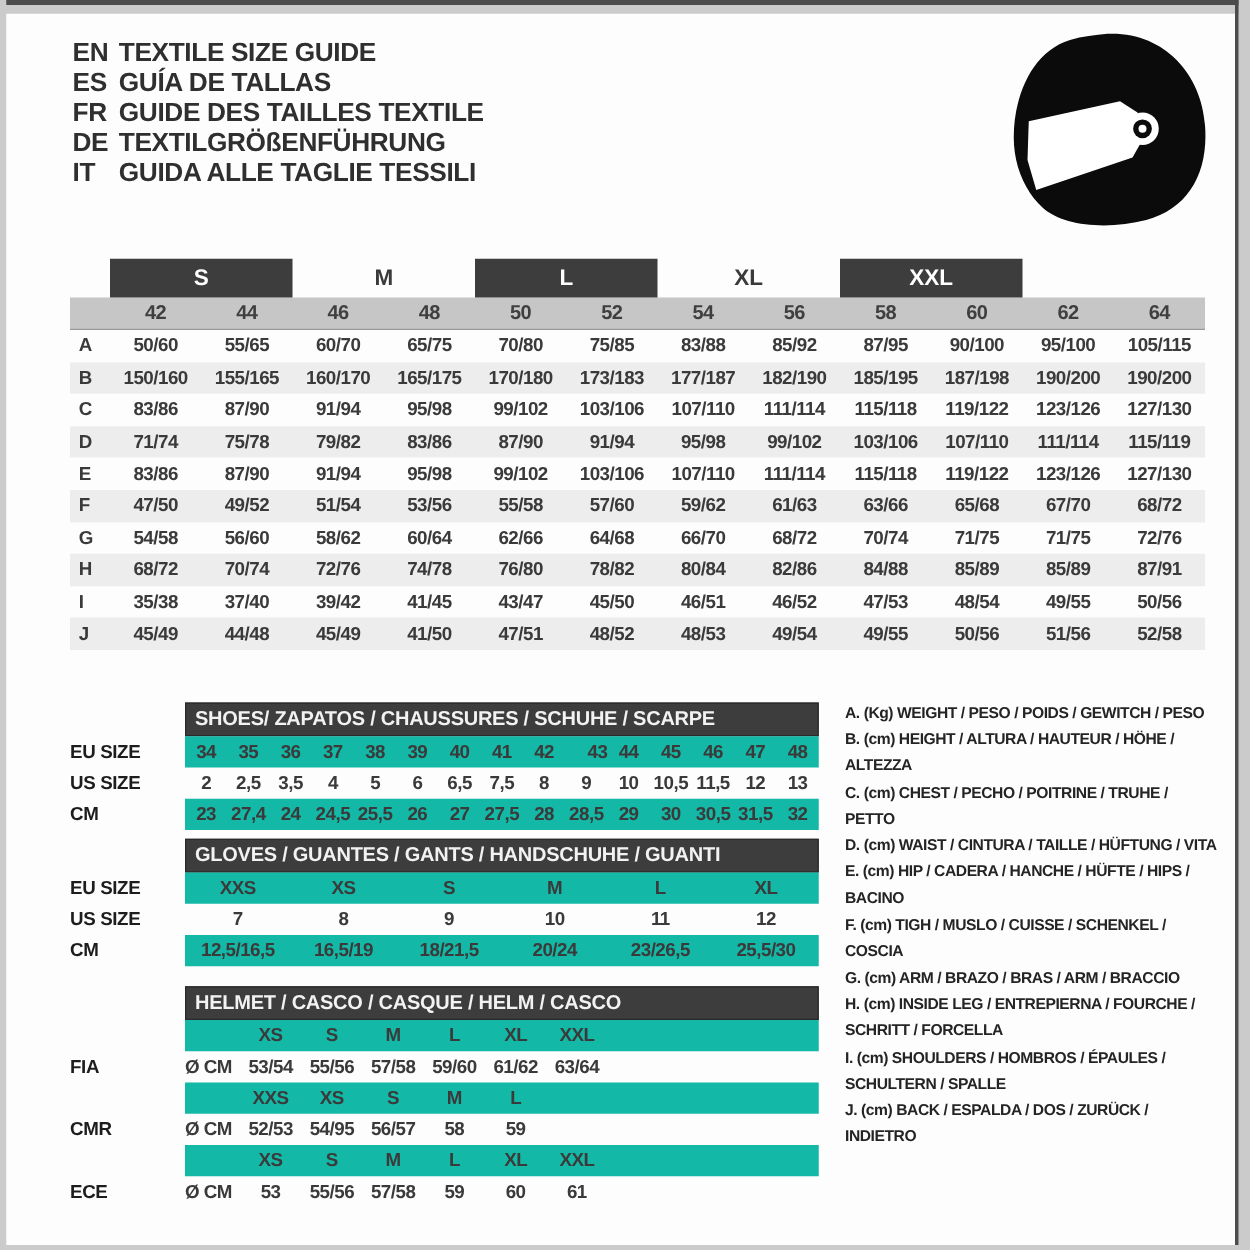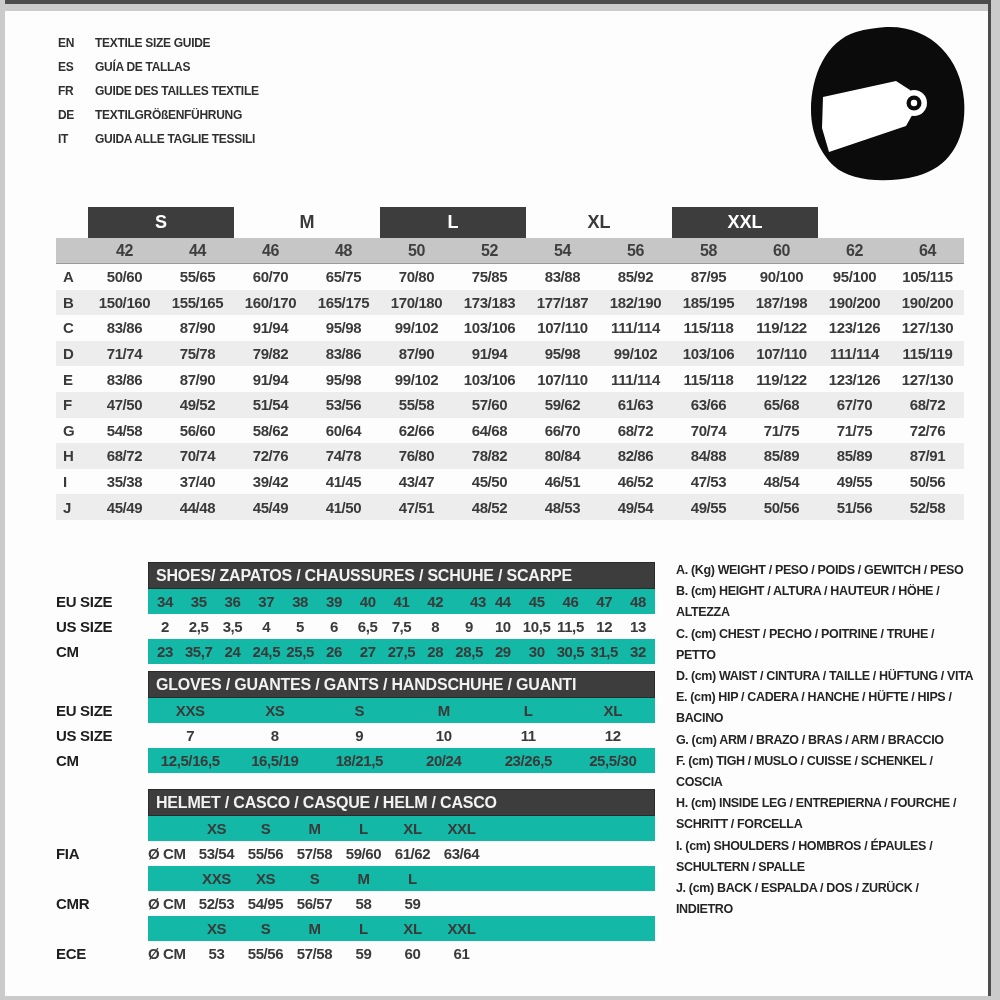--- a/index.html
+++ b/index.html
@@ -11,21 +11,21 @@
   
   .edge{position:absolute;}
   .edge-top-dark{left:0;top:0;width:1000px;height:4px;background:#4c4c4c;}
   .edge-top-light{left:0;top:4px;width:1000px;height:7px;background:#cbcbcb;}
   .edge-left{left:0;top:0;width:5px;height:1000px;background:#cbcbcb;}
   .edge-right-dark{left:988px;top:0;width:3px;height:1000px;background:#4c4c4c;}
   .edge-right-light{left:991px;top:0;width:9px;height:1000px;background:#cbcbcb;}
   .edge-bottom{left:0;top:996px;width:1000px;height:4px;background:#cbcbcb;}
 
   
-  .lang-block{position:absolute;left:58px;top:31px;font-size:12px;letter-spacing:-0.3px;color:#2f2f2f;}
+  .lang-block{position:absolute;left:58px;top:31px;font-size:21px;letter-spacing:-0.3px;color:#2f2f2f;}
   .lang-row{display:flex;line-height:24px;}
   .lang-code{width:37px;}
   .lang-title{white-space:nowrap;}
 
   
   .helmet-icon{position:absolute;left:798px;top:24px;}
 
   
   .main-table{position:absolute;left:56px;top:207px;width:908px;font-size:15px;letter-spacing:-0.4px;}
   .group-row{display:flex;height:31px;}
@@ -323,21 +323,21 @@
         <div class="sub-cell" style="width: 33.8px;">10,5</div>
         <div class="sub-cell" style="width: 33.8px;">11,5</div>
         <div class="sub-cell" style="width: 33.8px;">12</div>
         <div class="sub-cell" style="width: 33.8px;">13</div>
       </div>
     </div>
     <div class="sub-row">
       <div class="sub-label">CM</div>
       <div class="sub-strip gray">
         <div class="sub-cell" style="width: 33.8px;">23</div>
-        <div class="sub-cell" style="width: 33.8px;">35,7</div>
+        <div class="sub-cell" style="width: 33.8px;">27,4</div>
         <div class="sub-cell" style="width: 33.8px;">24</div>
         <div class="sub-cell" style="width: 33.8px; text-align: center;">24,5</div>
         <div class="sub-cell" style="width: 33.8px;">25,5</div>
         <div class="sub-cell" style="width: 33.8px;">26</div>
         <div class="sub-cell" style="width: 33.8px;">27</div>
         <div class="sub-cell" style="width: 33.8px;">27,5</div>
         <div class="sub-cell" style="width: 33.8px;">28</div>
         <div class="sub-cell" style="width: 33.8px;">28,5</div>
         <div class="sub-cell" style="width: 33.8px; text-align: center;">29</div>
         <div class="sub-cell" style="width: 33.8px;">30</div>
@@ -466,20 +466,20 @@
       </div>
     </div>
   </div>
 
 <div class="legend" id="legend">
     <div class="legend-item">A. (Kg) WEIGHT / PESO / POIDS / GEWITCH / PESO</div>
     <div class="legend-item">B. (cm) HEIGHT / ALTURA / HAUTEUR / HÖHE / ALTEZZA</div>
     <div class="legend-item">C. (cm) CHEST / PECHO / POITRINE / TRUHE / PETTO</div>
     <div class="legend-item">D. (cm) WAIST / CINTURA / TAILLE / HÜFTUNG / VITA</div>
     <div class="legend-item">E. (cm) HIP / CADERA / HANCHE / HÜFTE / HIPS / BACINO</div>
+    <div class="legend-item">F. (cm) TIGH / MUSLO / CUISSE / SCHENKEL / COSCIA</div>
     <div class="legend-item">G. (cm) ARM / BRAZO / BRAS / ARM / BRACCIO</div>
-    <div class="legend-item">F. (cm) TIGH / MUSLO / CUISSE / SCHENKEL / COSCIA</div>
     <div class="legend-item">H. (cm) INSIDE LEG / ENTREPIERNA / FOURCHE /
 SCHRITT / FORCELLA</div>
     <div class="legend-item">I. (cm) SHOULDERS / HOMBROS / ÉPAULES /
 SCHULTERN / SPALLE</div>
     <div class="legend-item">J. (cm) BACK / ESPALDA / DOS / ZURÜCK / INDIETRO</div>
   </div>
 
 </body></html>

